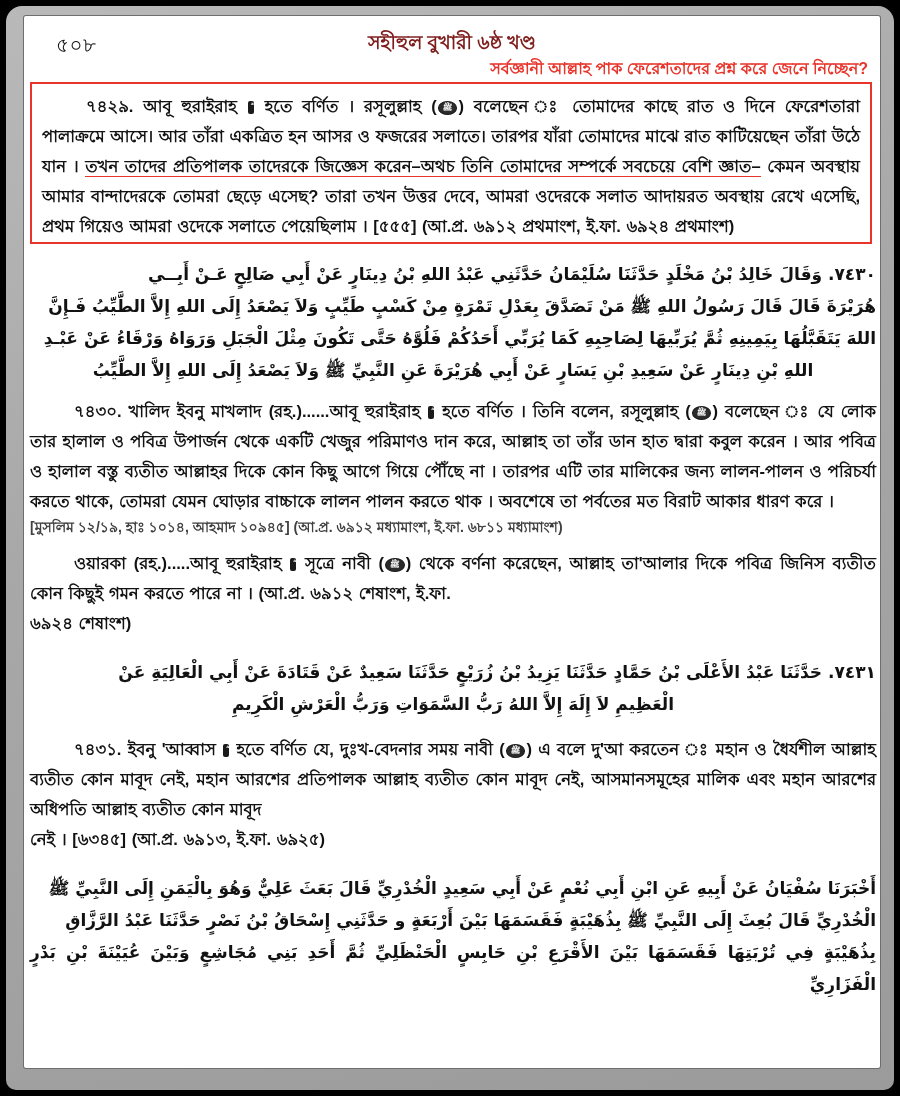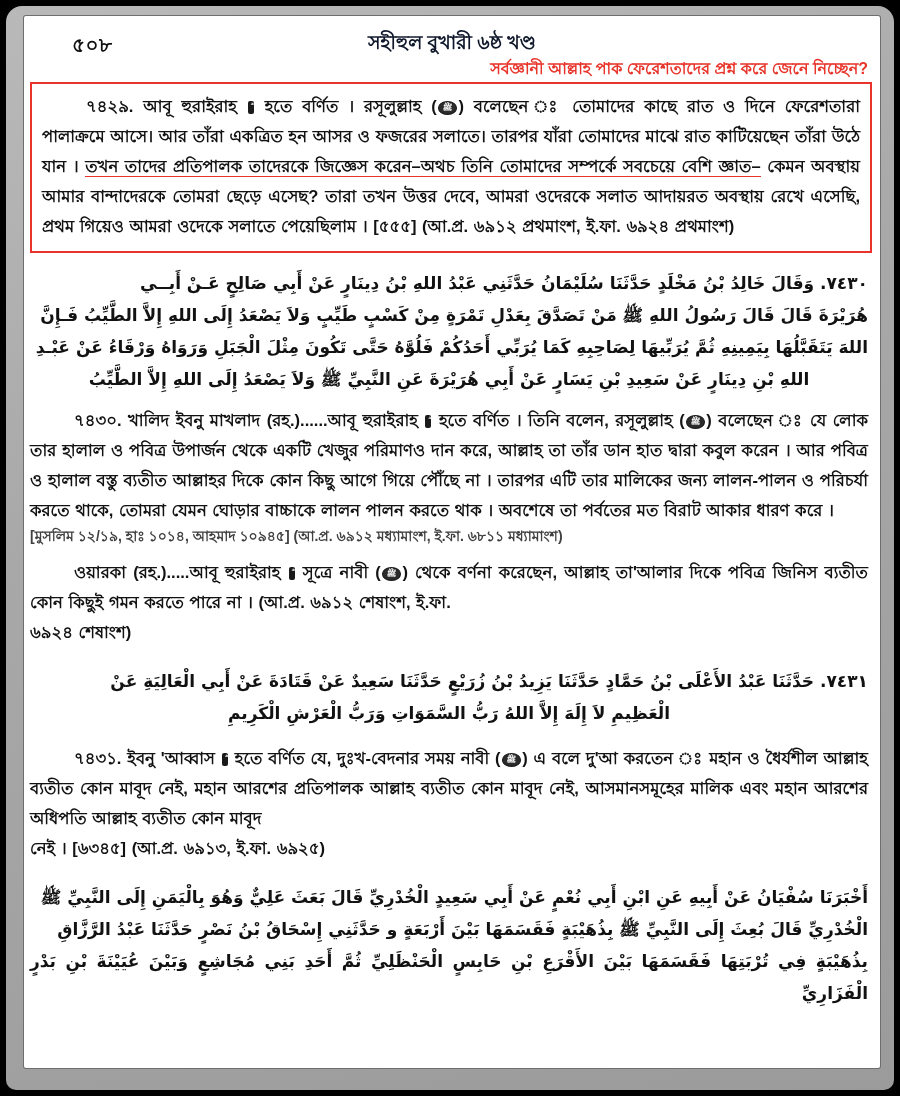--- a/index.html
+++ b/index.html
@@ -47,51 +47,50 @@
   
   .hdr {
     position: relative;
     height: 62px;
   }
   .page-num {
     position: absolute;
     left: 32px;
     top: 14px;
     font-size: 20px;
-    font-weight: 700;
+    font-weight: 400;
     color: #111;
     letter-spacing: 0.5px;
-    margin-left: 16px;
   }
   .book-title {
     position: absolute;
     left: 0;
     right: 0;
     top: 12px;
     text-align: center;
     font-size: 19px;
     font-weight: 700;
-    color: #0f172a;
+    color: #7f1d1d;
   }
   .chapter-q {
     position: absolute;
     right: 12px;
     top: 40px;
     font-size: 16px;
     font-weight: 700;
     color: #e8342a;
     white-space: nowrap;
   }
 
   
   .red-box {
     position: relative;
     margin: 4px 8px 0 6px;
     border: 2px solid #e8342a;
-    padding: 7px 10px 10px 10px;
+    padding: 7px 10px 1px 10px;
   }
 
   
   .bn {
     font-size: 16.5px;
     line-height: 30px;
     color: #121212;
     text-align: justify;
     text-justify: inter-word;
     font-weight: 600;
@@ -106,21 +105,21 @@
     font-weight: 600;
     font-family: "DejaVu Sans", sans-serif;
   }
   .ref-line {
     font-size: 14px;
     line-height: 22px;
     color: #404040;
     font-weight: 600;
     text-align: left;
   }
-  .blk { margin: 0 12px 0 6px; }
+  .blk { margin: 0 4px 0 6px; }
   .sp10 { height: 10px; }
   .sp14 { height: 14px; }
   .sp18 { height: 18px; }
 
   
   .u-red {
     border-bottom: 1.5px solid #e8342a;
     padding-bottom: 1px;
   }
 

